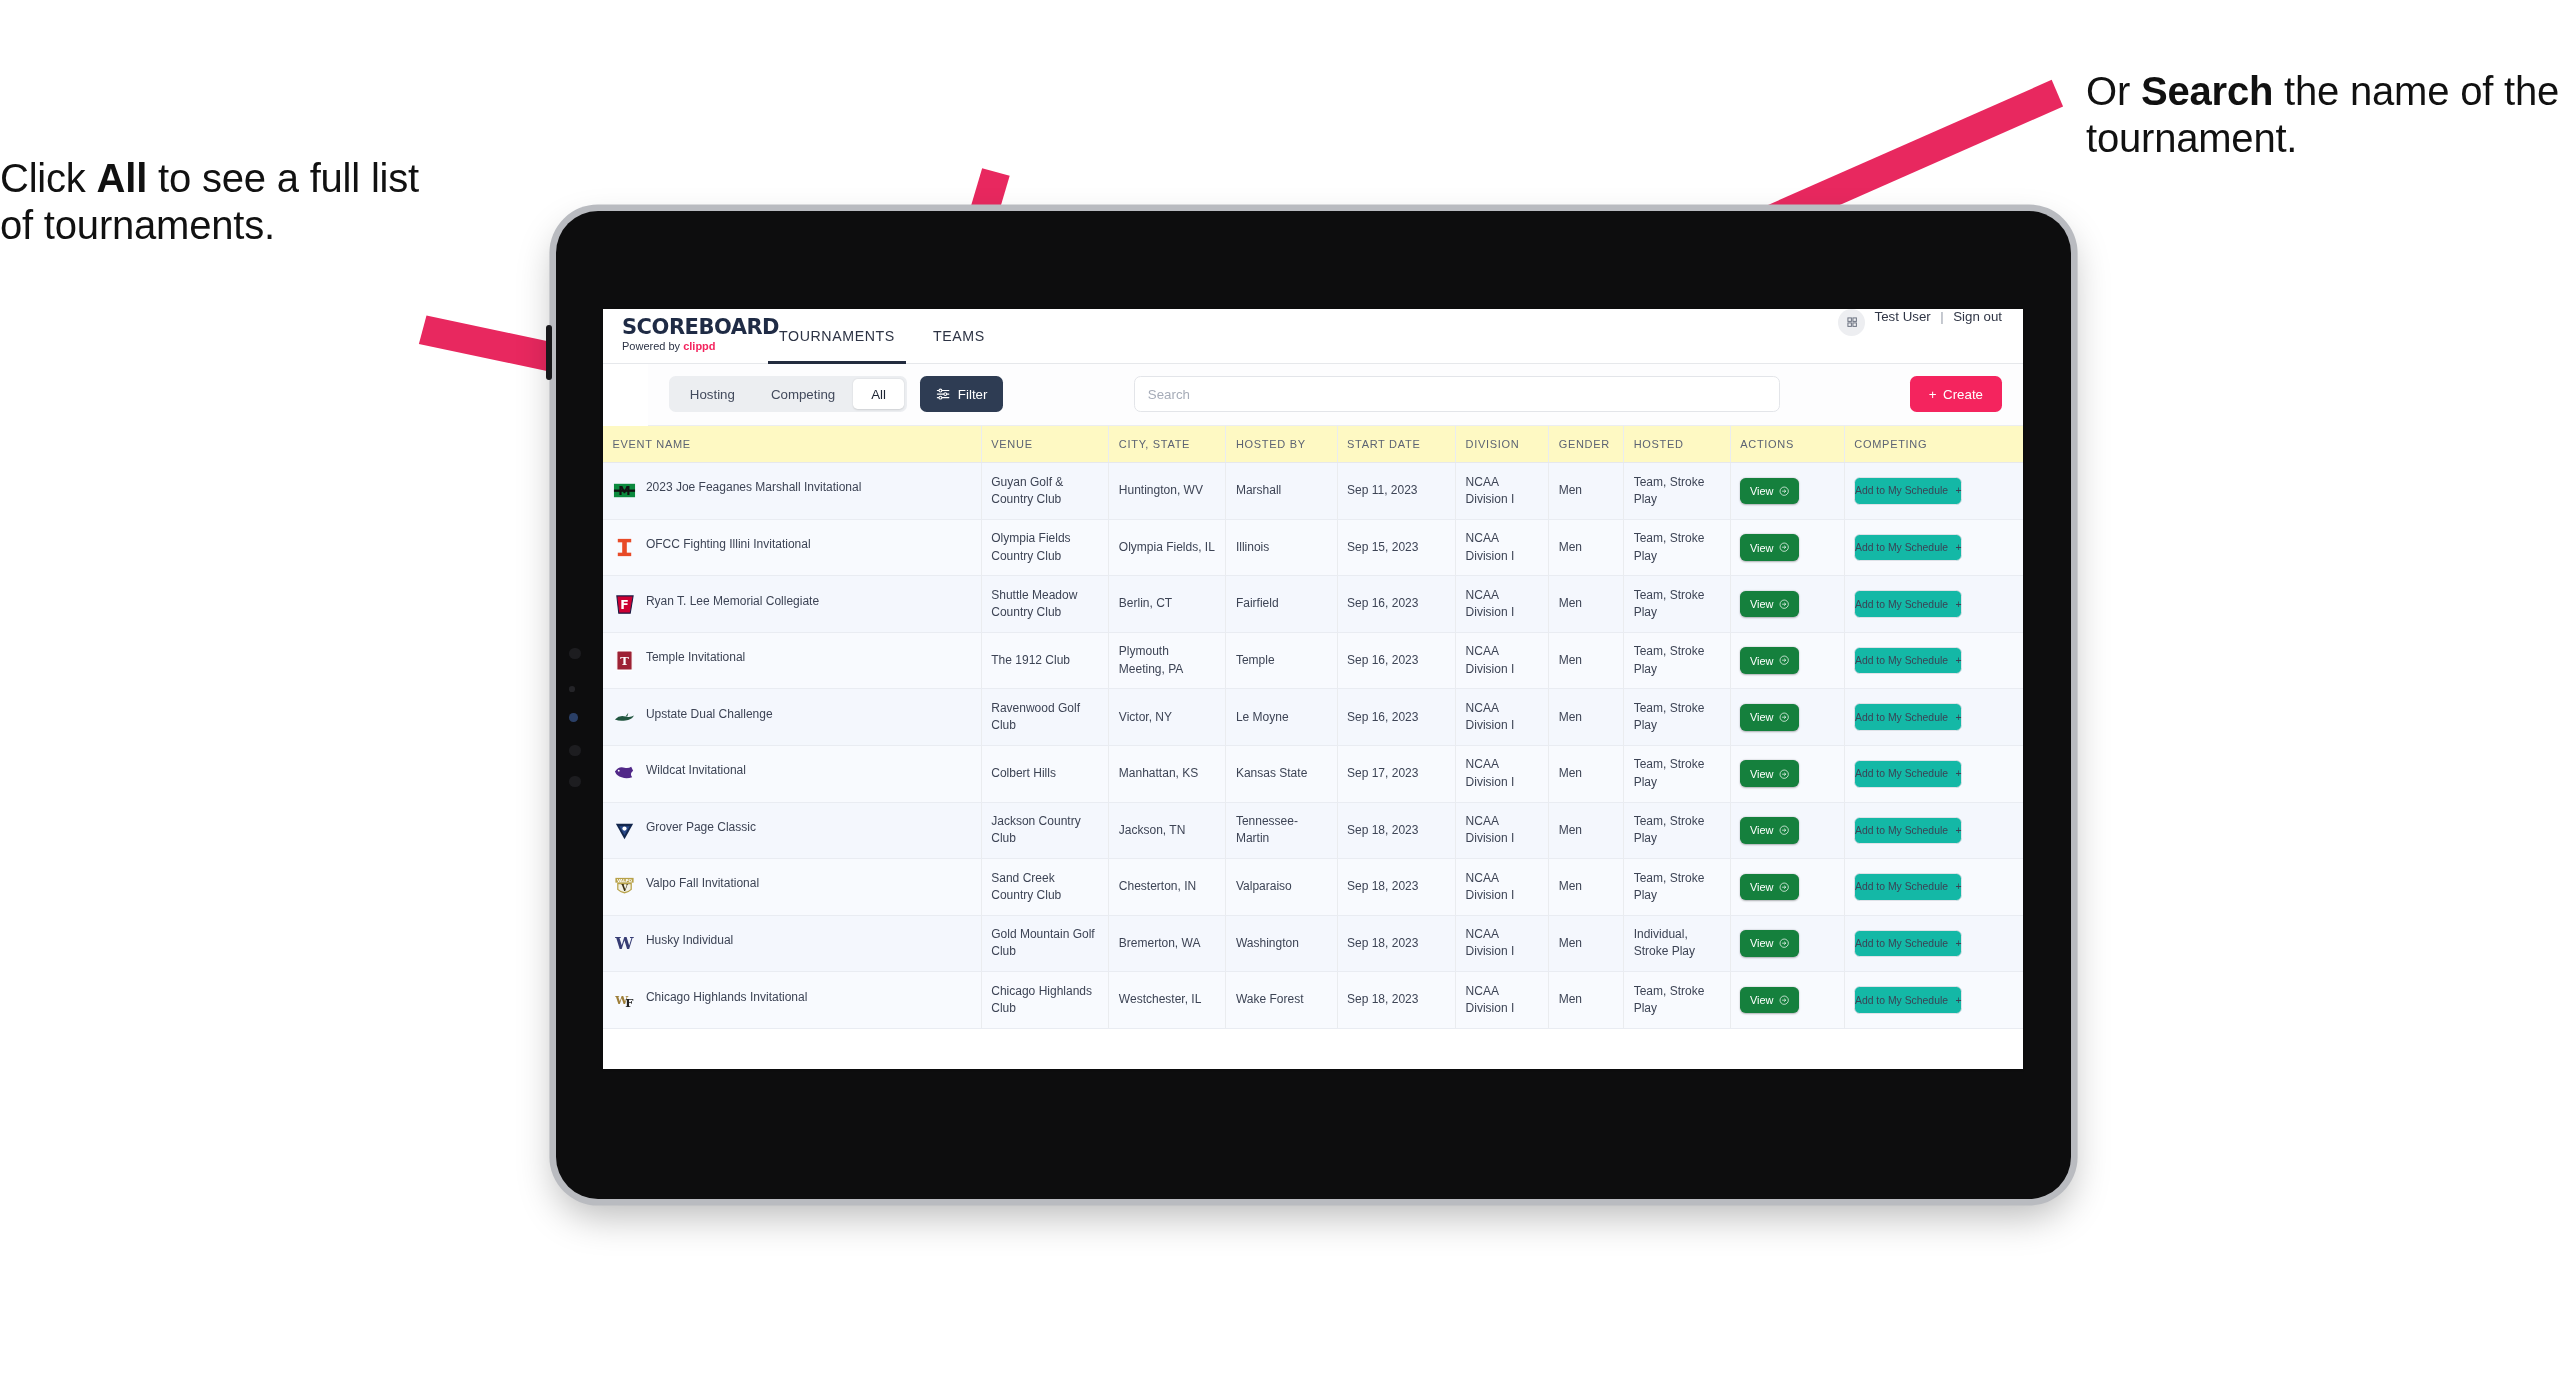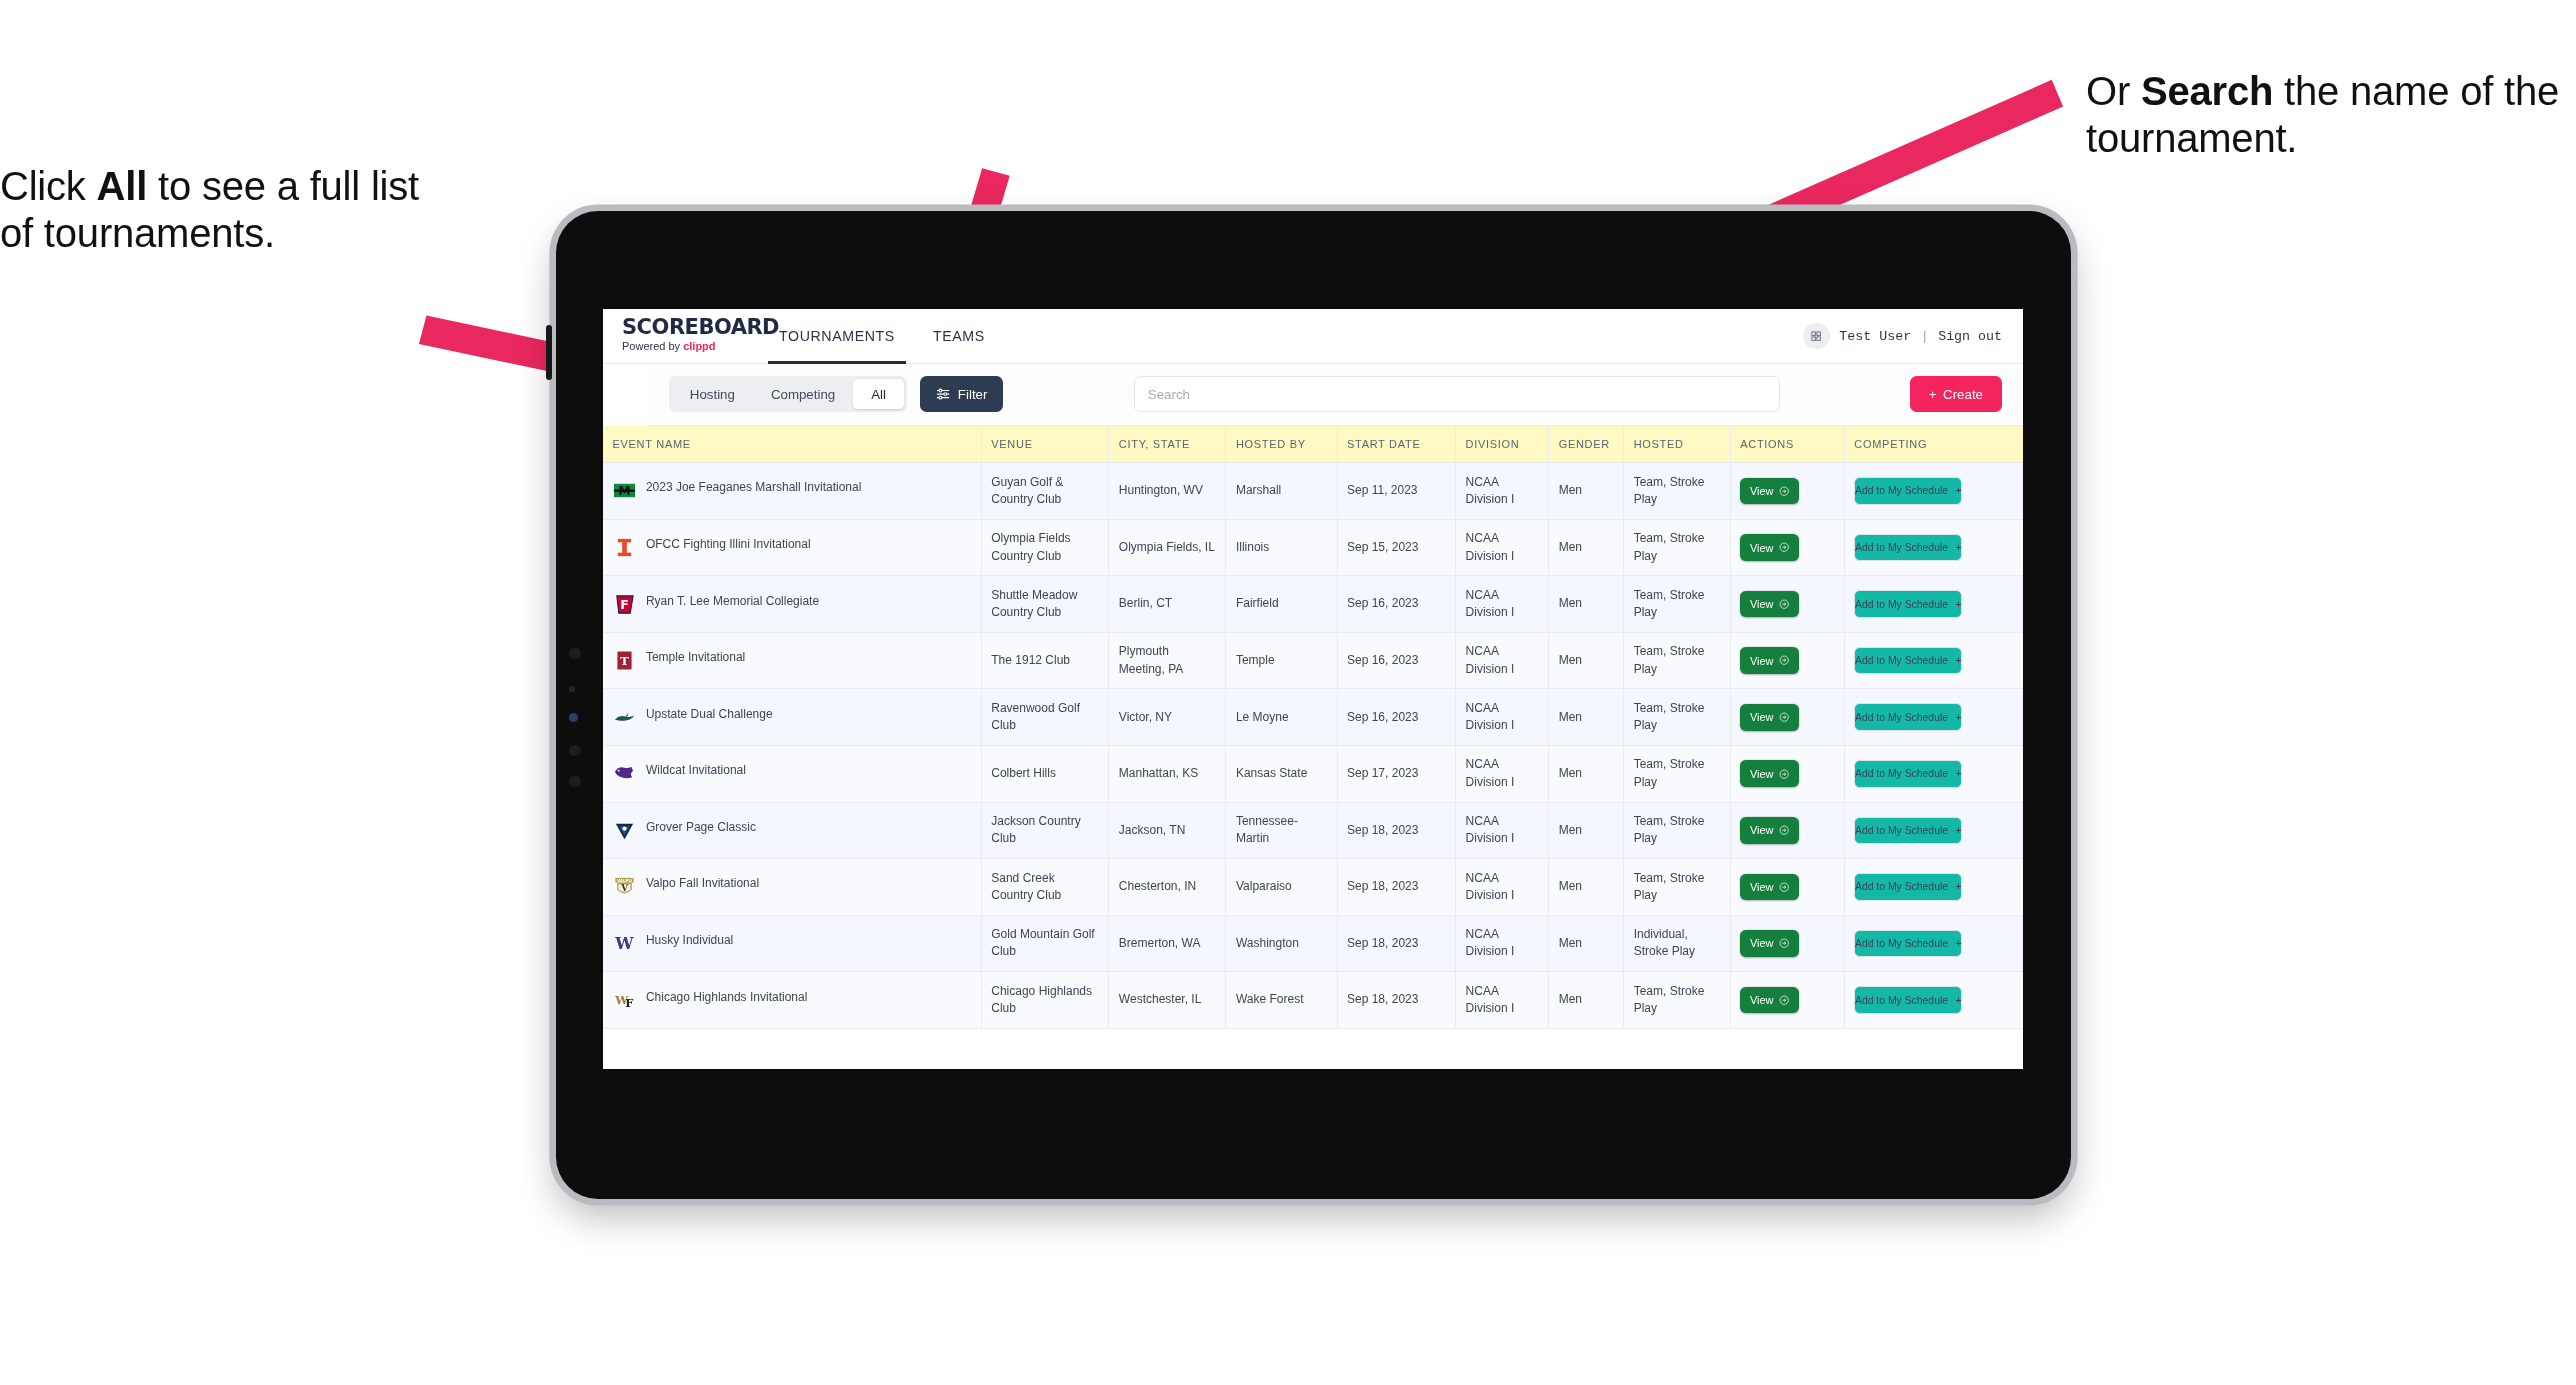--- a/index.html
+++ b/index.html
@@ -14,21 +14,21 @@
   
   .annot {
     position: absolute;
     font-family: "Liberation Sans", sans-serif;
     font-size: 40px;
     line-height: 1.18;
     color: #111111;
     letter-spacing: -0.2px;
   }
   .annot b { font-weight: 700; }
-  .annot-all    { left: 0px;    top: 163px; width: 446px; }
+  .annot-all    { left: 0px;    top: 155px; width: 446px; }
   .annot-filter { left: 691px;  top: 17px;  width: 684px; }
   .annot-search { left: 2086px; top: 68px;  width: 475px; }
 
   .arrow-svg { position: absolute; left: 0; top: 0; width: 2576px; height: 1386px; pointer-events: none; }
 
   
   #tablet {
     position: absolute;
     left: 556px; top: 211px;
     width: 1515px; height: 988px;
@@ -82,22 +82,22 @@
   .navtab {
     font-size: 14.2px; color: #2d3344; letter-spacing: 0.6px;
     padding: 0 19px; height: 55px; display: flex; align-items: center;
     position: relative; cursor: pointer;
   }
   .navtab.active::after {
     content: ""; position: absolute; left: 7.6px; right: 7.6px; bottom: 0;
     height: 2.8px; background: #222b3e;
   }
   .topright {
-    margin-left: auto; display: flex; align-items: center; gap: 9.5px;
-    padding-right: 21px; font-size: 13.3px; color: #2f3545; font-family: Liberation Mono, monospace;
+    margin-left: auto; display: flex; gap: 9.5px;
+    padding-right: 21px; font-size: 13.3px; color: #2f3545;
   }
   .avatar {
     width: 26.6px; height: 26.6px; border-radius: 50%;
     background: #edeef1; display: flex; align-items: center; justify-content: center;
   }
   .sep { color: #9aa0ad; }
   .signout { color: #2f3545; cursor: pointer; }
 
   
   .toolbar {

